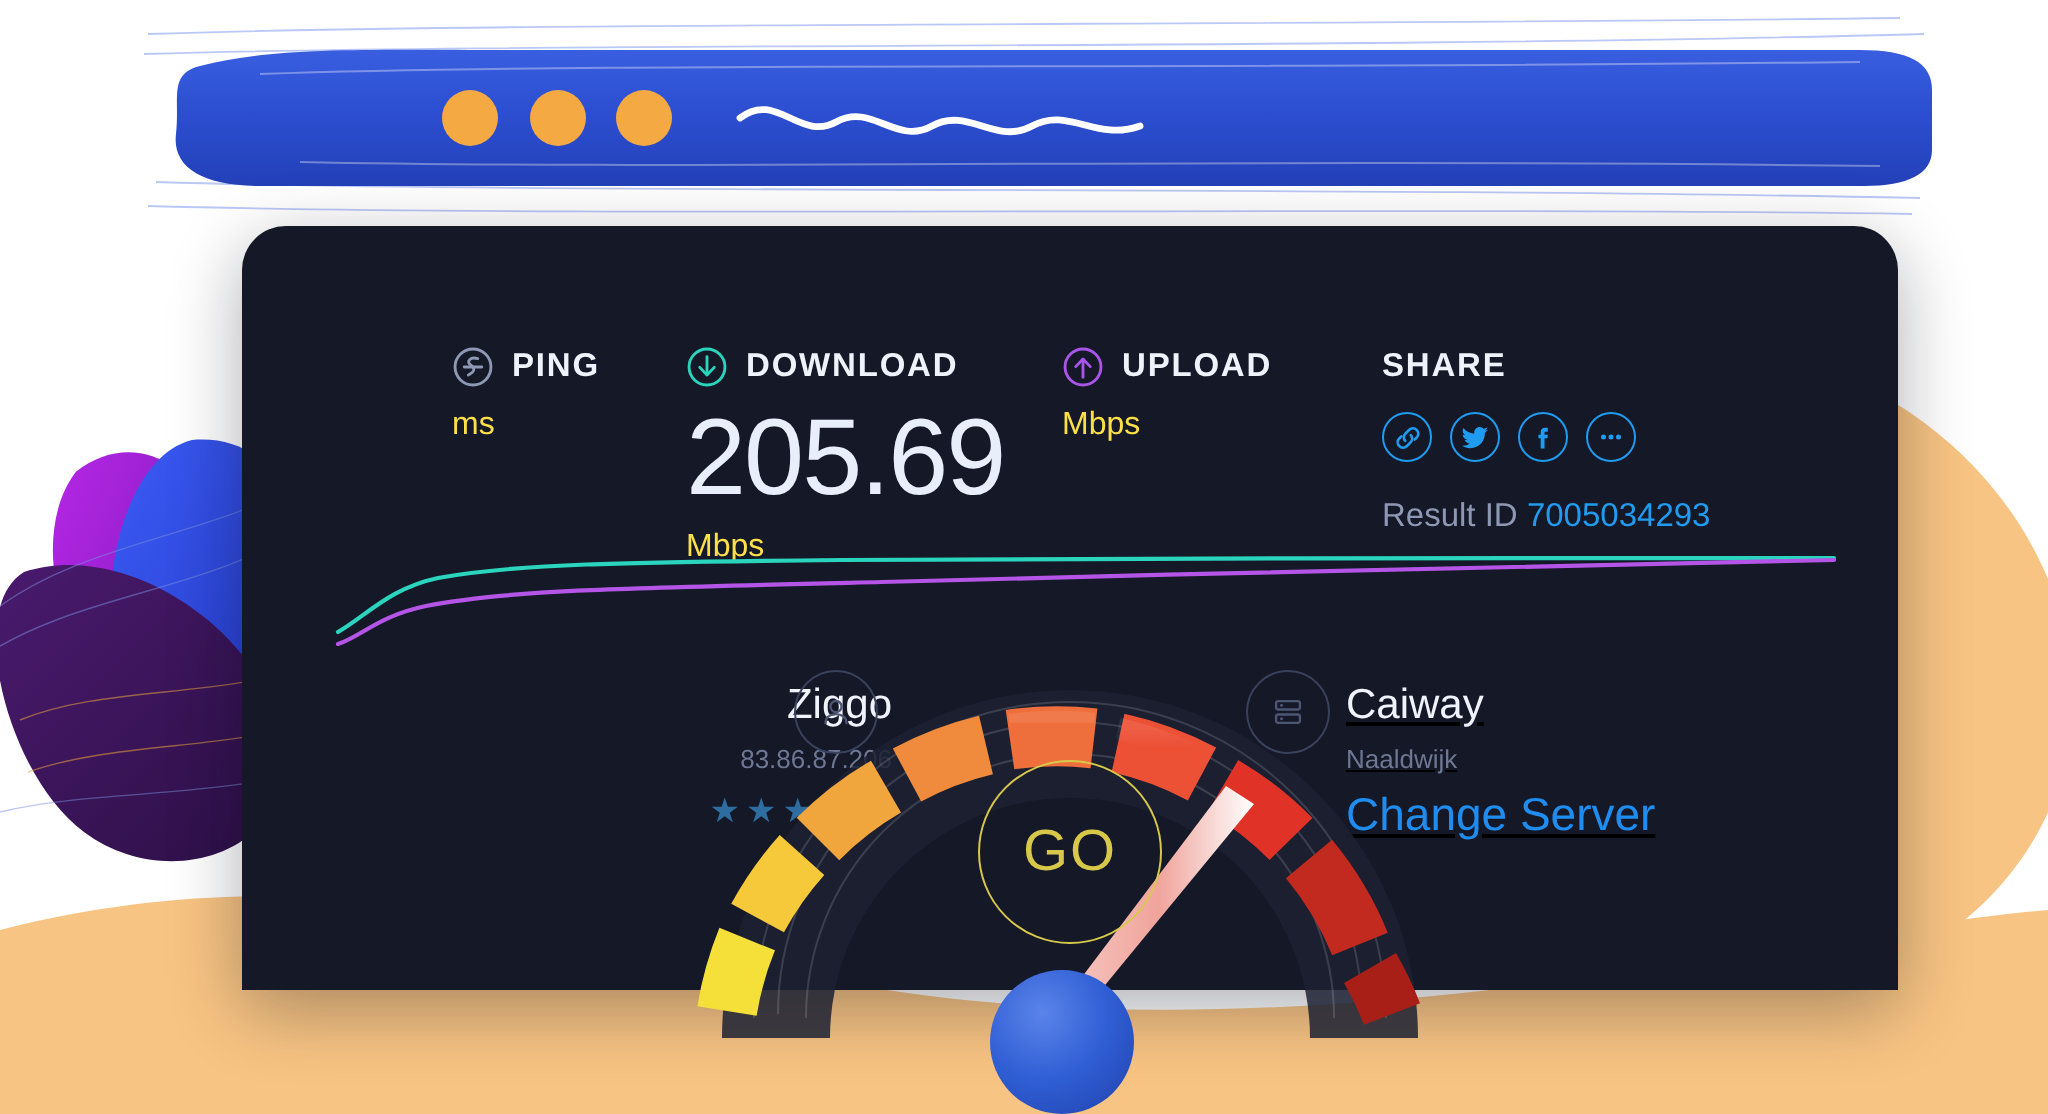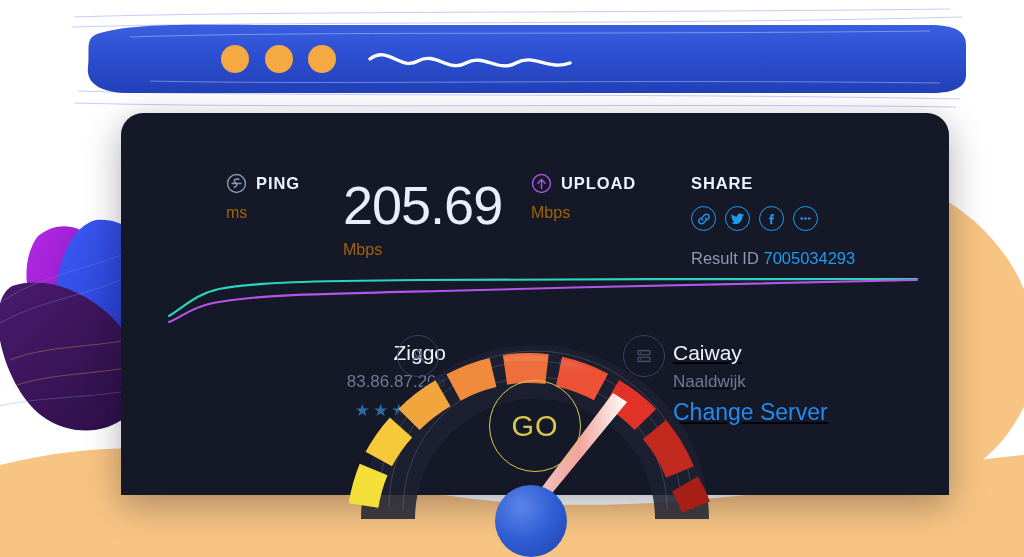--- a/index.html
+++ b/index.html
@@ -76,21 +76,21 @@
     font-weight: 300;
     line-height: 1.0;
     letter-spacing: -1px;
     margin-top: 7px;
     color: #e9eefb;
   }
 
   .metric-unit {
     font-size: 16px;
     font-weight: 400;
-    color: #a16207;
+    color: #fde047;
     margin-top: 9px;
   }
 
   .circ-icon { width: 21px; height: 21px; display: block; }
 
   
   #share-icons {
     display: flex;
     gap: 9px;
     margin-top: 11px;
@@ -156,21 +156,21 @@
   #isp-info { left: 115px; width: 210px; text-align: right; }
   #server-info { left: 552px; width: 230px; text-align: left; text-decoration: underline; }
 
   .side-name {
     font-size: 21px;
     font-weight: 400;
     color: #f0f3fb;
     line-height: 1.15;
   }
   .side-sub {
-    font-size: 17px;
+    font-size: 13px;
     color: #6d7governance;
     color: #6d7characters;
     color: #6e7894;
     margin-top: 7px;
   }
   #stars {
     margin-top: 8px;
     font-size: 17px;
     letter-spacing: 3px;
     color: #2d6da0;
@@ -270,20 +270,28 @@
             <circle cx="11" cy="11" r="9.4" fill="none" stroke="#8e98b4" stroke-width="1.5"></circle>
             <path d="M13.5 6.6 C9.5 5.4 7.4 8.2 9.6 9.8 C11.8 11.4 12.6 13.2 8.6 15.2" fill="none" stroke="#8e98b4" stroke-width="1.5" stroke-linecap="round"></path>
             <path d="M6.4 11 L15.6 11" stroke="#8e98b4" stroke-width="1.5" stroke-linecap="round"></path>
           </svg>
           <span class="metric-label">PING</span>
         </div>
         <div class="metric-unit">ms</div>
       </div>
 
       <div class="metric" id="metric-download">
+        <div class="metric-head">
+          <svg class="circ-icon" viewBox="0 0 22 22">
+            <circle cx="11" cy="11" r="9.4" fill="none" stroke="#2ad4bd" stroke-width="1.5"></circle>
+            <path d="M11 5.6 L11 15" stroke="#2ad4bd" stroke-width="1.5" stroke-linecap="round"></path>
+            <path d="M7.2 11.2 L11 15.2 L14.8 11.2" fill="none" stroke="#2ad4bd" stroke-width="1.5" stroke-linecap="round" stroke-linejoin="round"></path>
+          </svg>
+          <span class="metric-label">DOWNLOAD</span>
+        </div>
         <div class="metric-value">205.69</div>
         <div class="metric-unit">Mbps</div>
       </div>
 
       <div class="metric" id="metric-upload">
         <div class="metric-head">
           <svg class="circ-icon" viewBox="0 0 22 22">
             <circle cx="11" cy="11" r="9.4" fill="none" stroke="#a855e8" stroke-width="1.5"></circle>
             <path d="M11 16.4 L11 7" stroke="#a855e8" stroke-width="1.5" stroke-linecap="round"></path>
             <path d="M7.2 10.8 L11 6.8 L14.8 10.8" fill="none" stroke="#a855e8" stroke-width="1.5" stroke-linecap="round" stroke-linejoin="round"></path>

